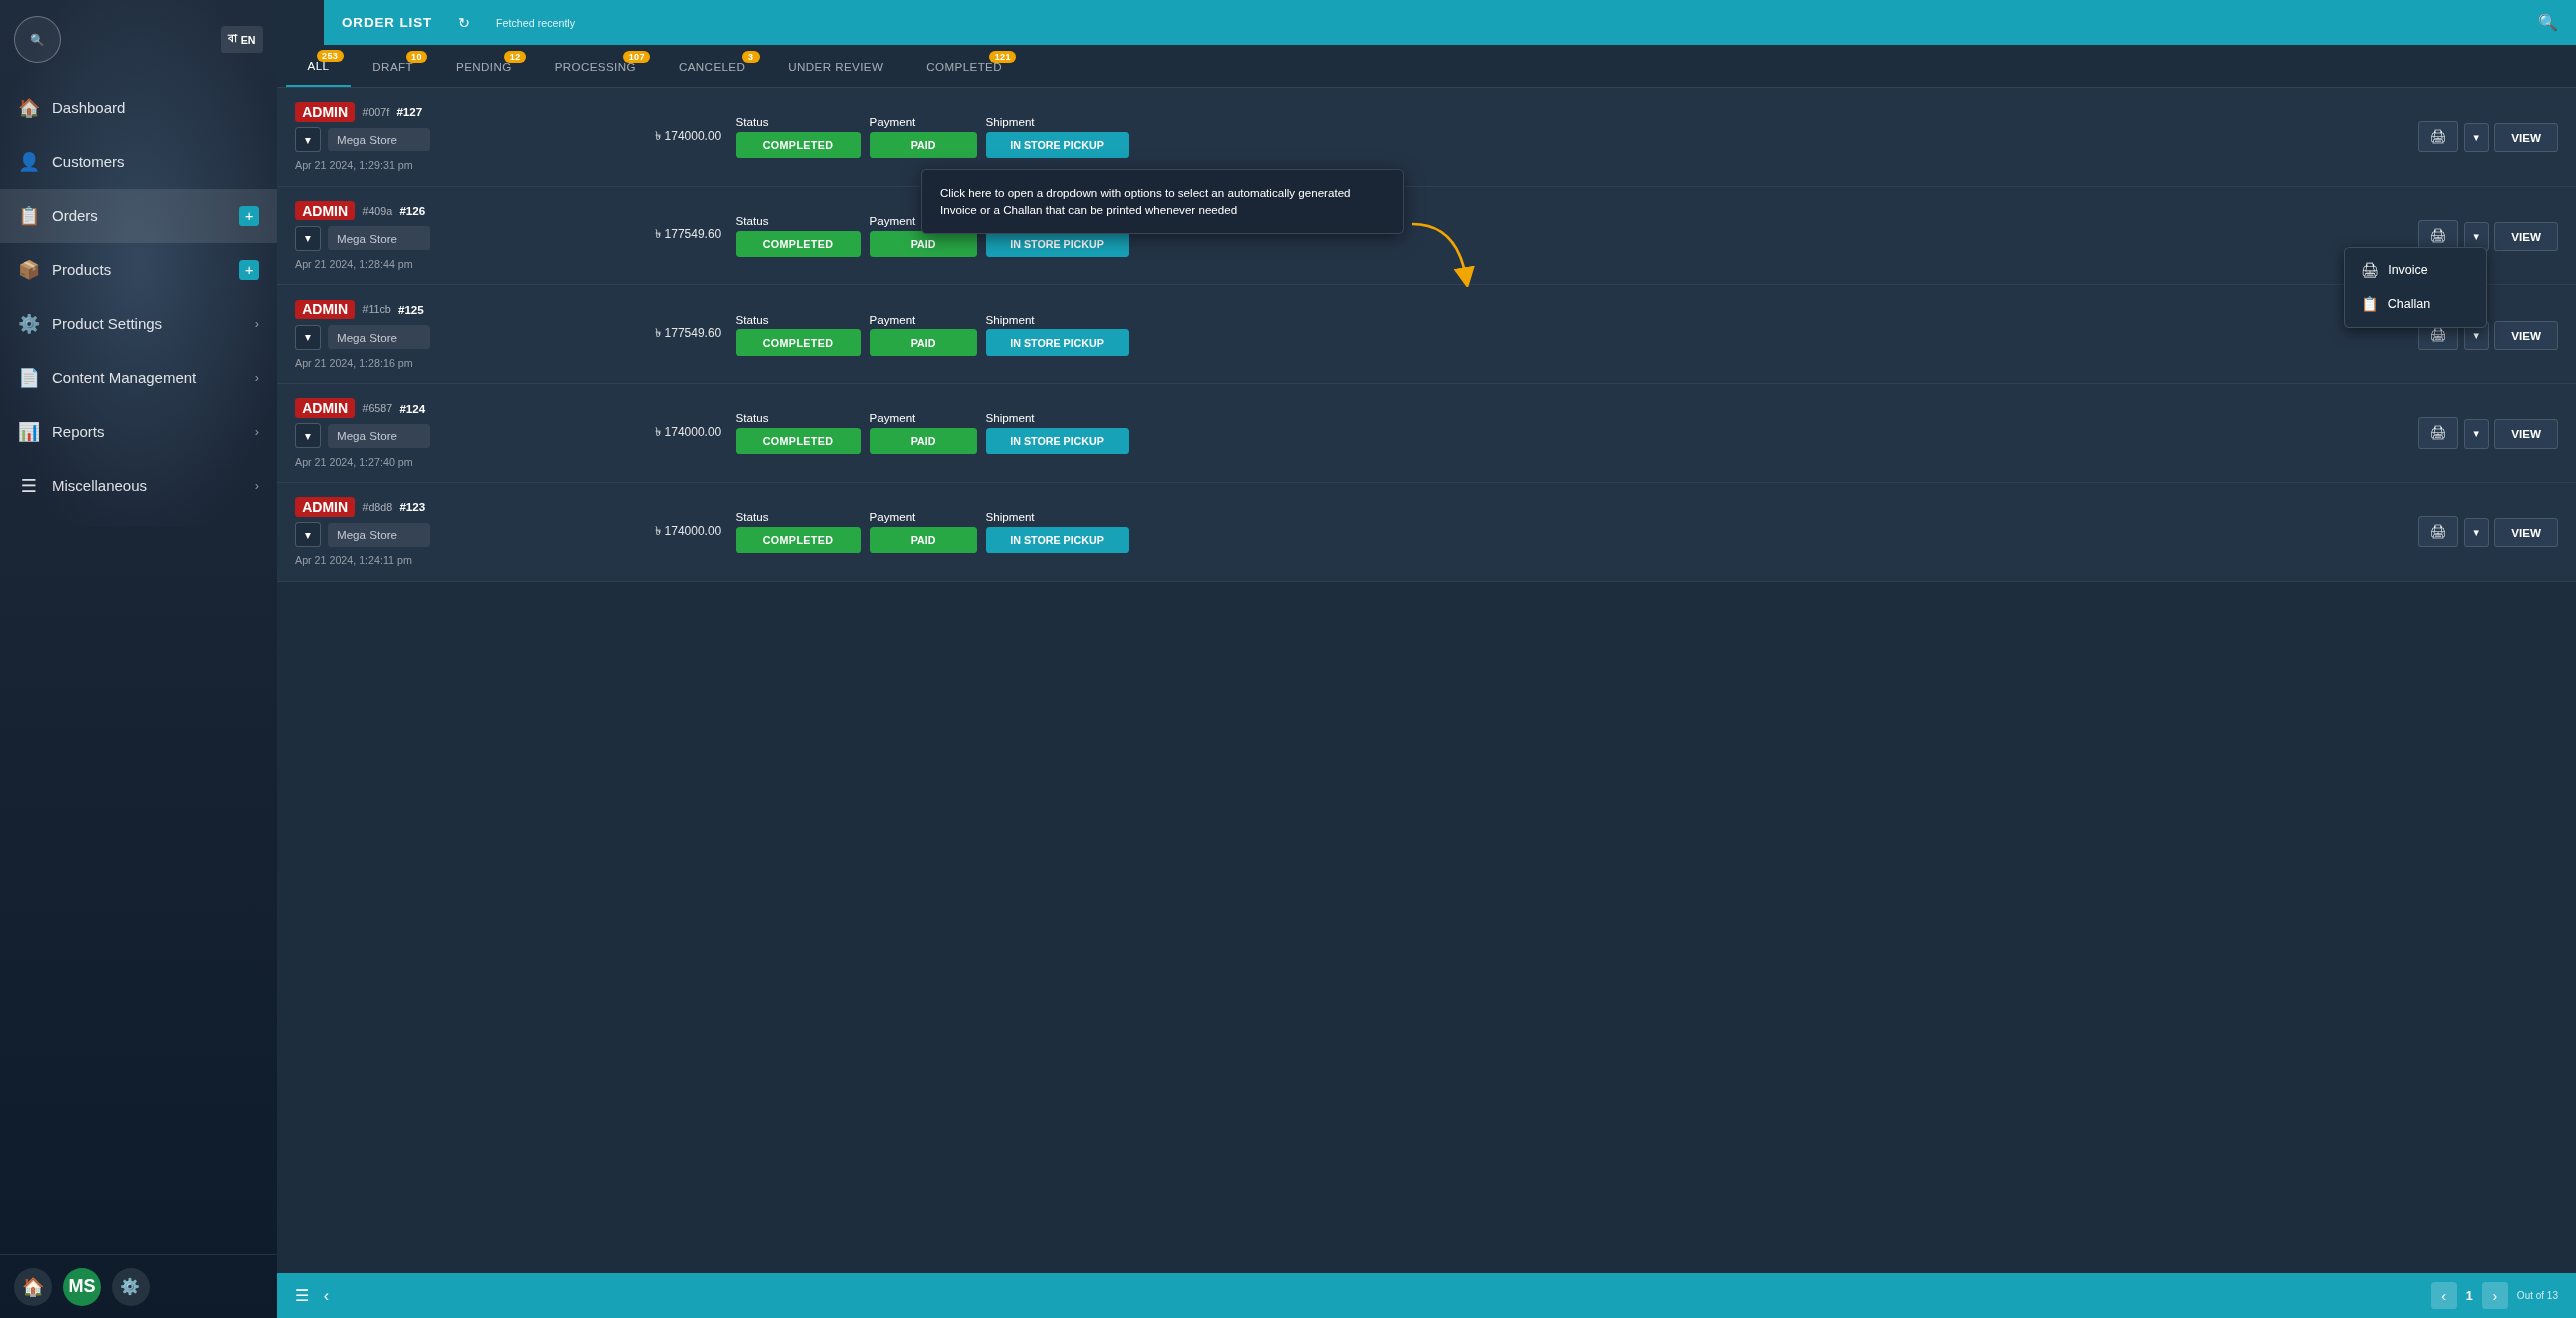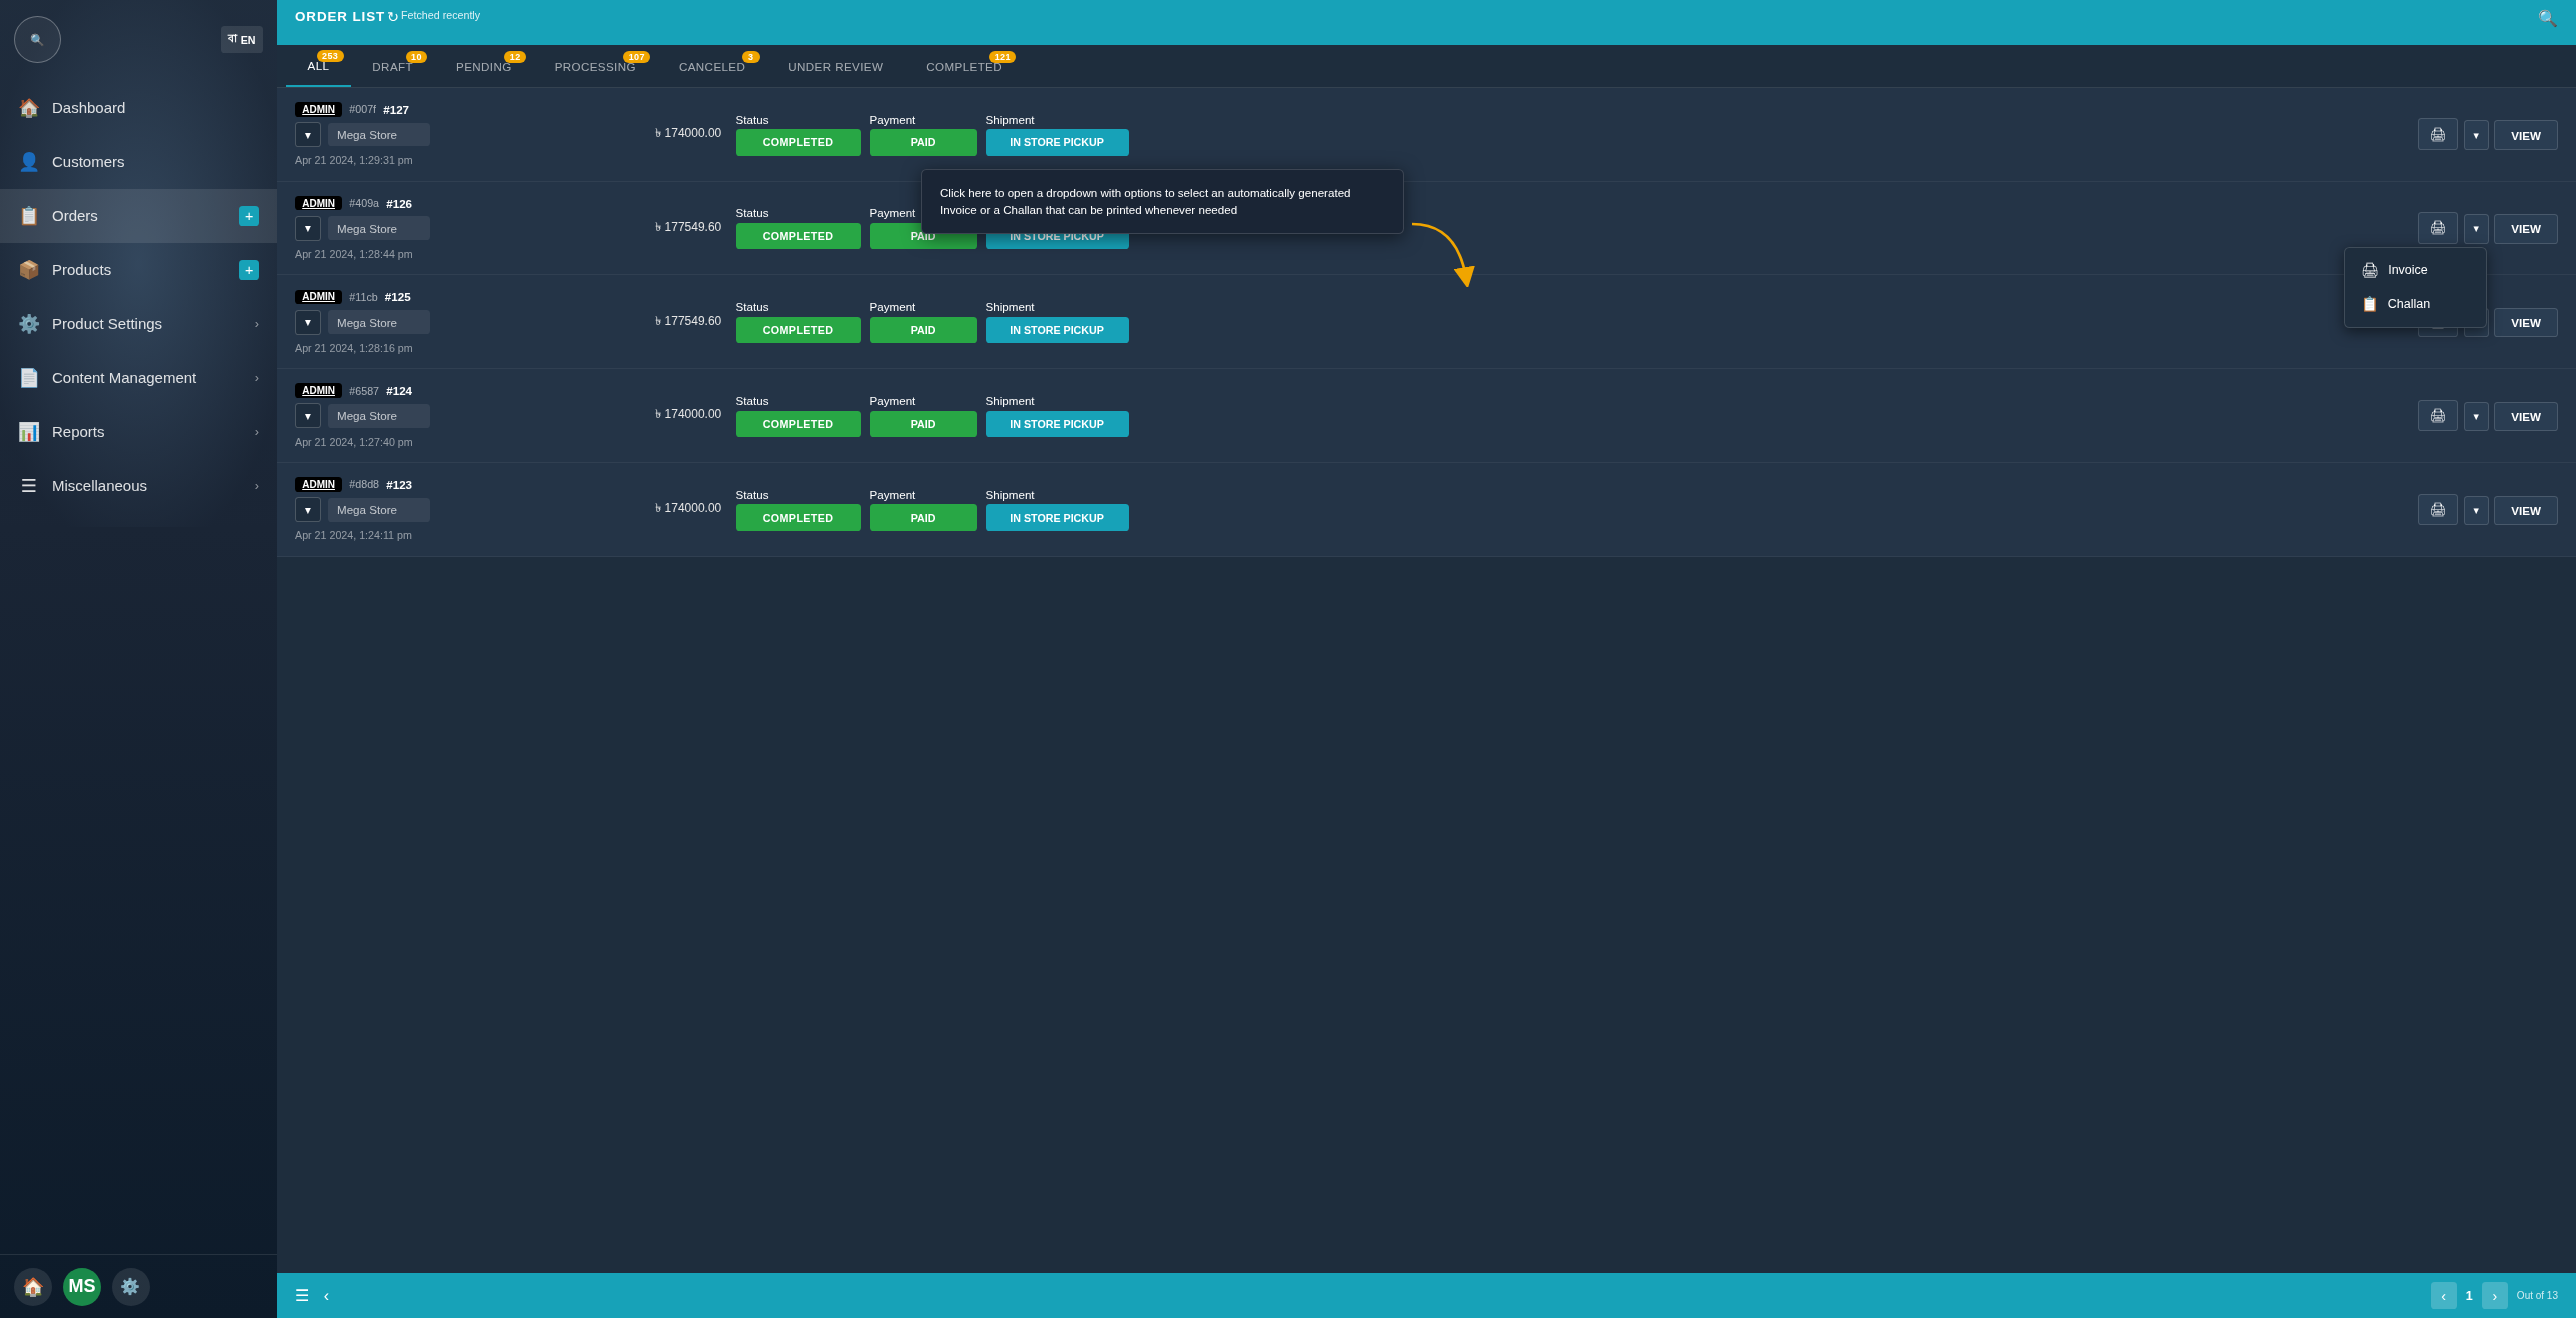--- a/index.html
+++ b/index.html
@@ -93,23 +93,24 @@
     
     .main {
       flex: 1;
       display: flex;
       flex-direction: column;
       background: #1e2d3d;
       overflow: hidden;
     }
     .top-bar {
       background: #17a2b8;
-      display: flex; align-items: flex-start; gap: 2px;
+      display: flex; align-items: center; gap: 26px;
       padding: 9px 18px;
       min-height: 45px;
+      margin-left: 47px;
     }
     .top-bar-title {
       font-weight: 700;
       font-size: 13.4px;
       letter-spacing: 0.9px;
       color: #fff;
     }
     .refresh-icon { font-size: 14.3px; cursor: pointer; }
     .fetched-text { font-size: 10.7px; opacity: 0.85; }
     .search-icon-top { margin-left: auto; font-size: 16px; cursor: pointer; }
@@ -168,27 +169,26 @@
       gap: 14.3px;
       position: relative;
     }
 
     .order-left {
       display: flex; flex-direction: column; gap: 5.4px;
       min-width: 233px;
     }
     .order-badges { display: flex; align-items: center; gap: 7.2px; flex-wrap: wrap; }
     .badge-admin {
-      background: #000000;
+      background: #b91c1c;
       color: #fff;
       border-radius: 3.6px;
       padding: 1.8px 7.2px;
-      font-size: 10px;
+      font-size: 14px;
       font-weight: 600;
-      text-decoration: underline;
     }
     .order-ref { color: rgba(255,255,255,0.6); font-size: 10.7px; }
     .order-num { color: #fff; font-size: 11.6px; font-weight: 600; }
     .order-store-row { display: flex; align-items: center; gap: 7.2px; }
     .dropdown-btn {
       background: #1e2d3d;
       border: 0.9px solid rgba(255,255,255,0.2);
       color: #fff;
       border-radius: 3.6px;
       padding: 4.5px 9px;

